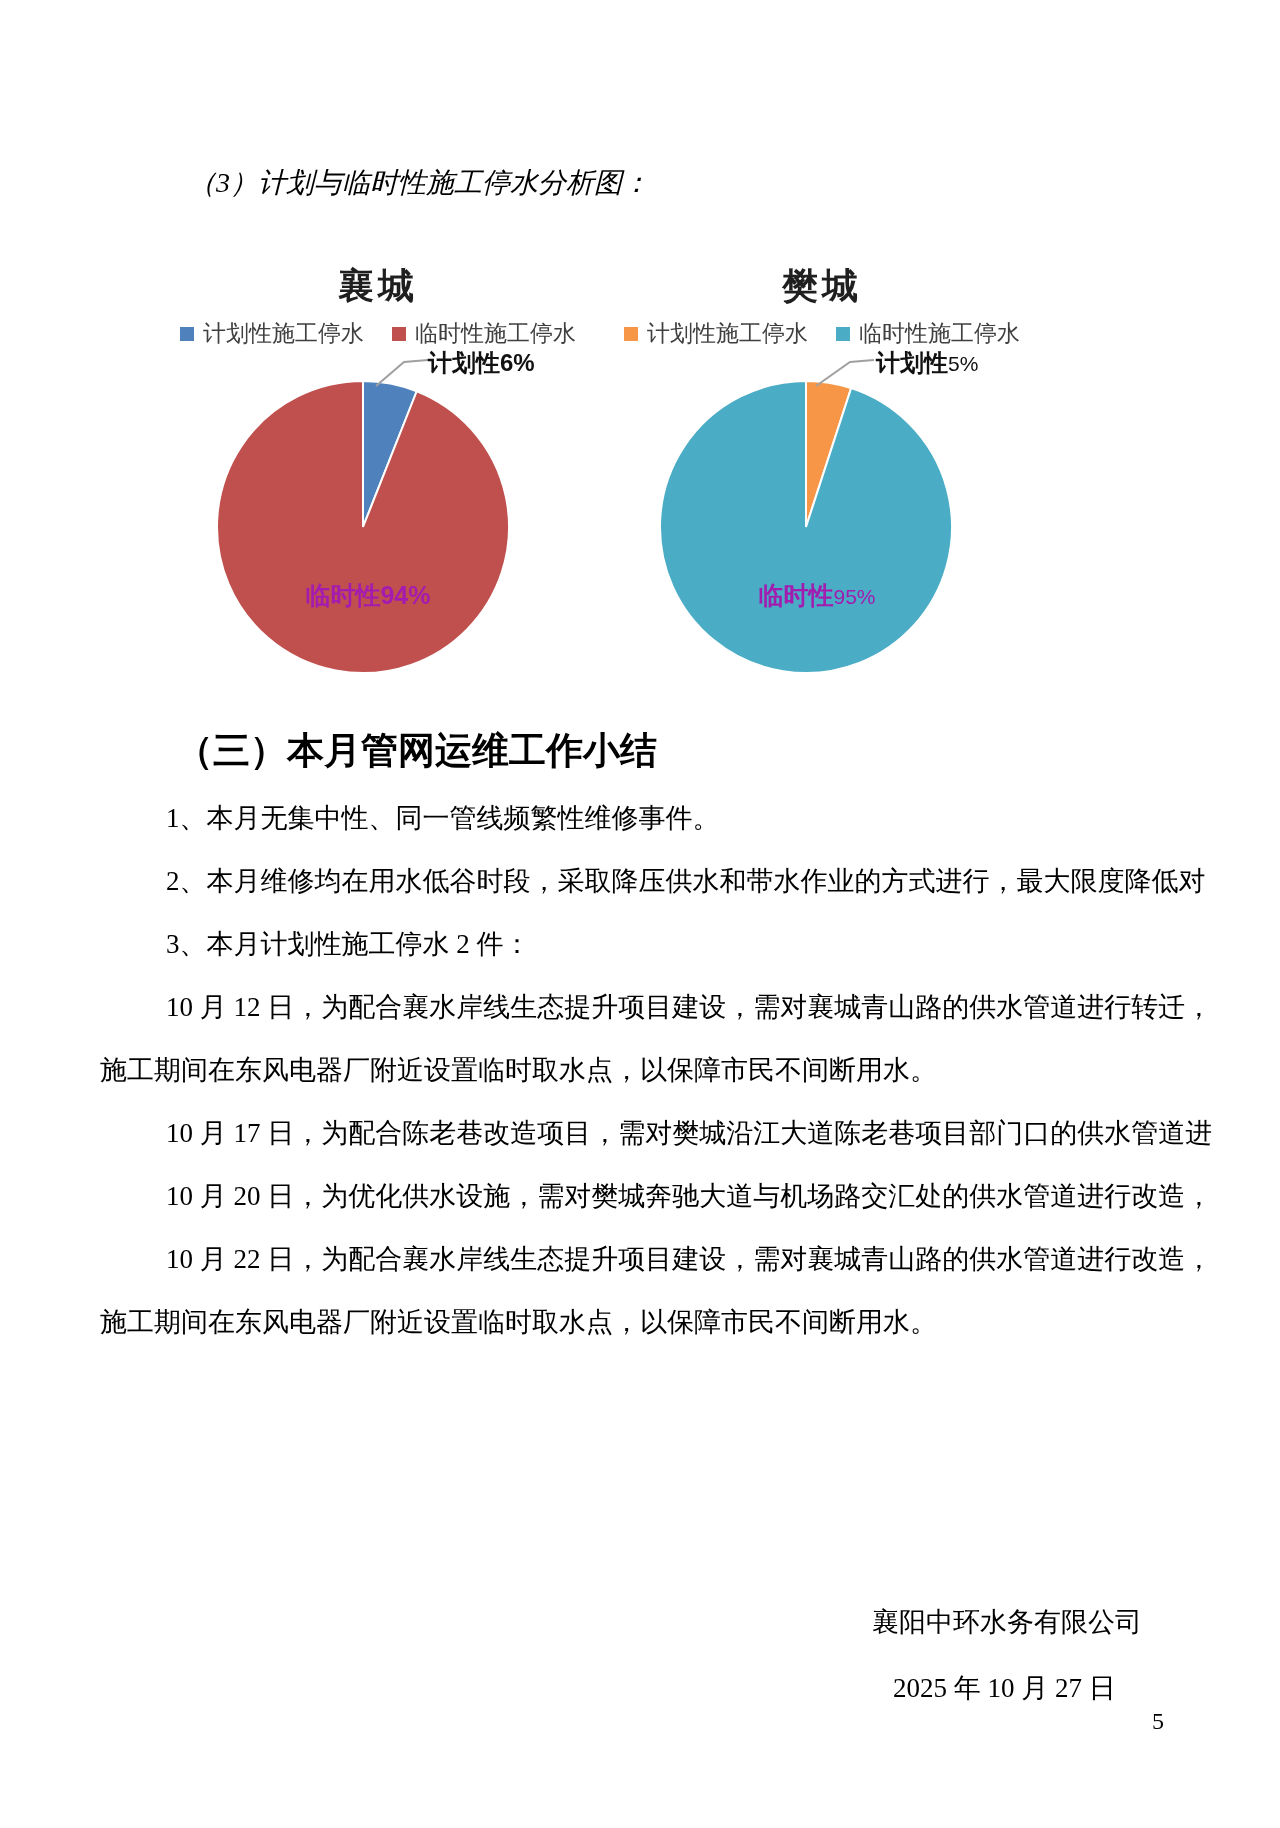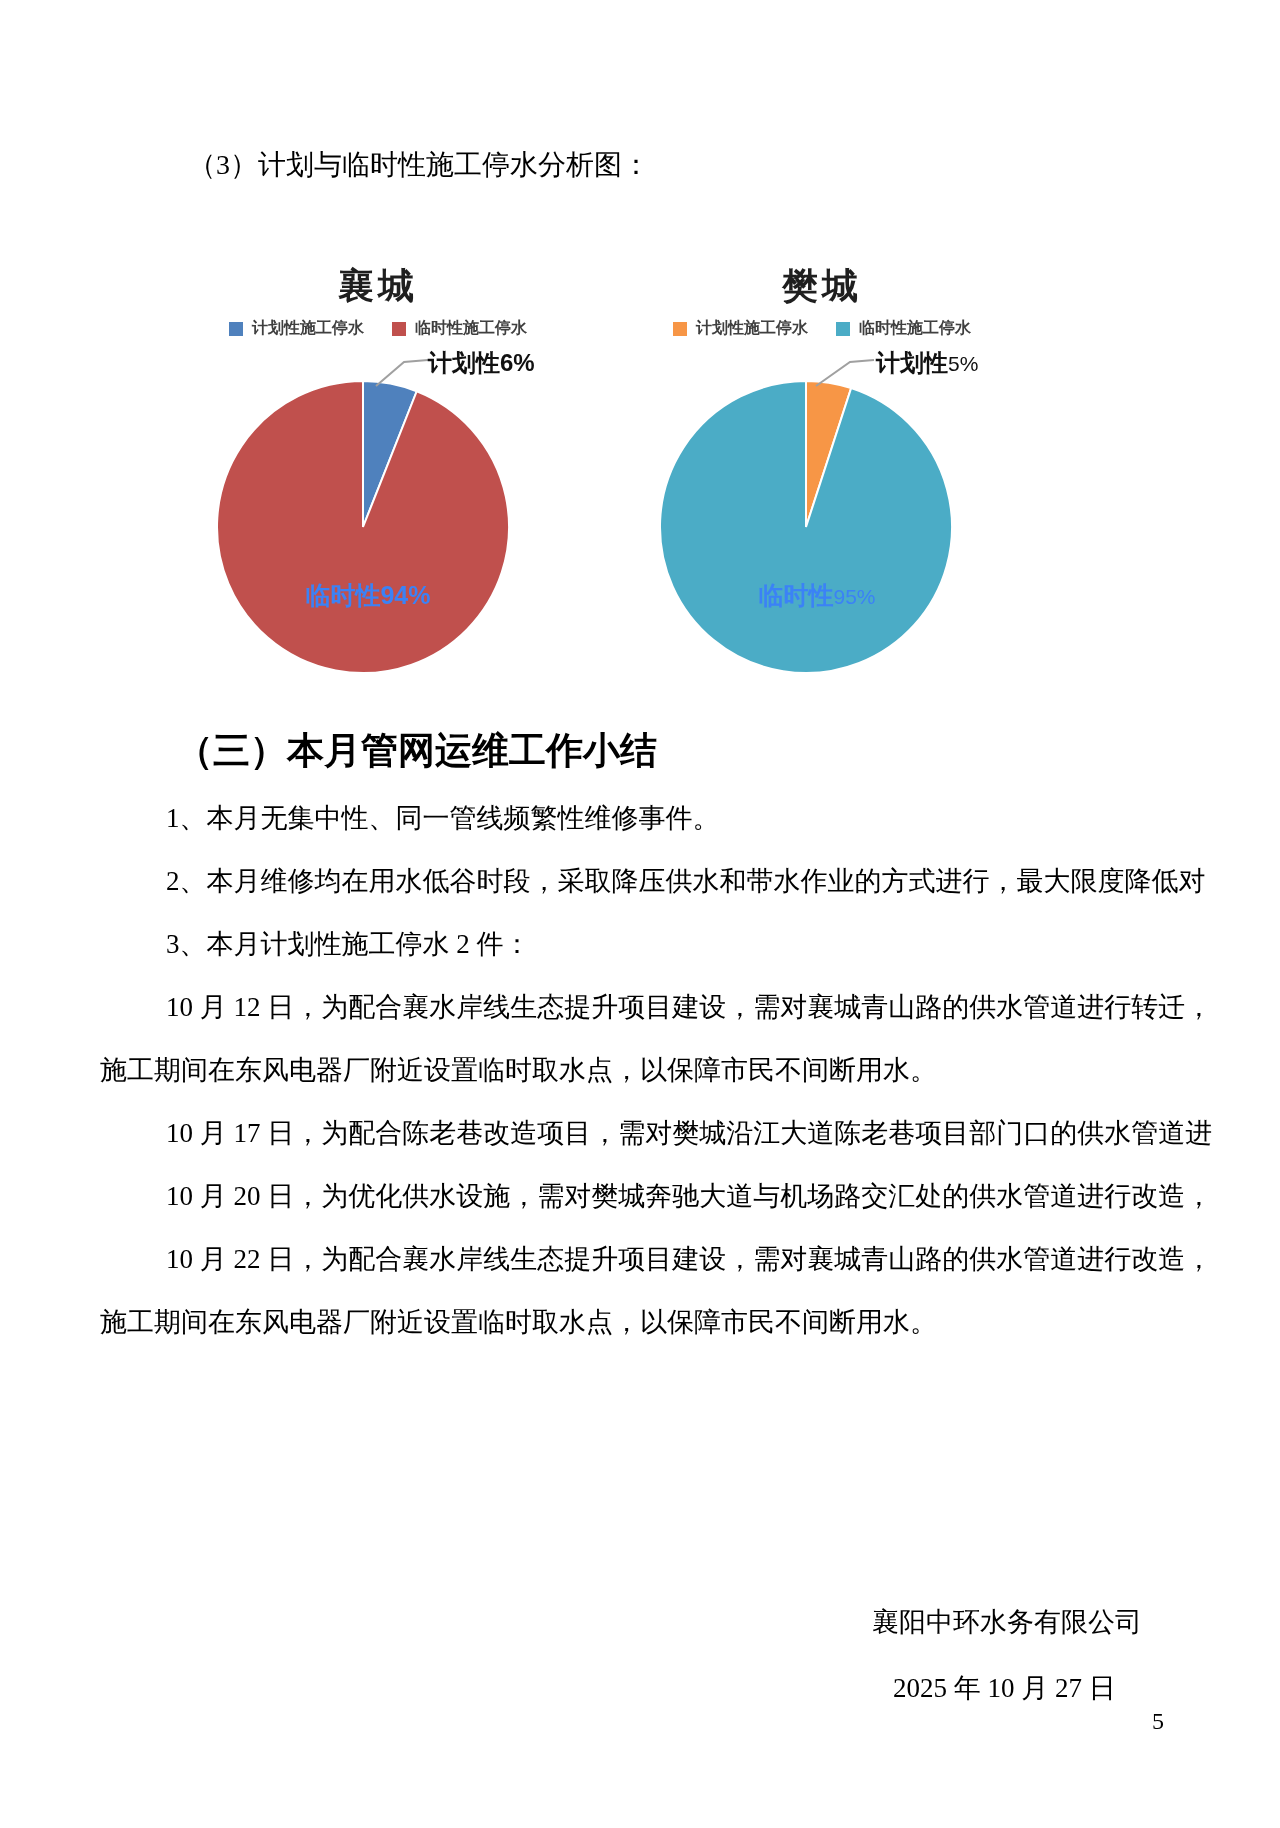--- a/index.html
+++ b/index.html
@@ -1,32 +1,32 @@
 <!DOCTYPE html>
 <html><head>
 <meta charset="utf-8">
 <style>
   html,body{margin:0;padding:0;background:#ffffff;}
   .page{position:relative;width:1280px;height:1828px;background:#ffffff;overflow:hidden;
         font-family:"Liberation Serif","DejaVu Serif",serif;color:#000;}
   .abs{position:absolute;}
-  .intro{left:188px;top:146px;font-size:28px;white-space:nowrap;}
+  .intro{left:188px;top:164px;font-size:28px;white-space:nowrap;font-style:italic;}
   
   .chart-title{font-family:"Liberation Sans","DejaVu Sans",sans-serif;font-weight:700;
                font-size:36px;color:#1f1f1f;text-align:center;letter-spacing:4px;}
   .legend{display:flex;justify-content:center;align-items:center;gap:28px;
-          font-family:"Liberation Sans","DejaVu Sans",sans-serif;font-weight:700;
-          font-size:16px;color:#3f3f3f;white-space:nowrap;}
+          font-family:"Liberation Sans","DejaVu Sans",sans-serif;font-weight:400;
+          font-size:23px;color:#3f3f3f;white-space:nowrap;}
   .legend-item{display:flex;align-items:center;gap:9px;}
   .swatch{width:14px;height:14px;display:inline-block;flex:0 0 auto;}
   .pie-svg{display:block;}
   .callout-label{font-family:"Liberation Sans","DejaVu Sans",sans-serif;font-weight:700;
                  font-size:24px;color:#111;white-space:nowrap;}
   .inside-label{font-family:"Liberation Sans","DejaVu Sans",sans-serif;font-weight:700;
-                font-size:25px;color:#3b82f6;white-space:nowrap;text-align:center;}
+                font-size:25px;color:#a21caf;white-space:nowrap;text-align:center;}
   .num-light{font-weight:400;font-size:21px;}
   .callout-line{position:absolute;overflow:visible;}
   
   .heading{left:176px;top:726px;font-family:"Liberation Sans","DejaVu Sans",sans-serif;
            font-weight:700;font-size:37px;color:#000000;white-space:nowrap;}
   
   .body-lines{left:100px;top:800px;width:1180px;}
   .line{height:63px;font-size:27px;white-space:nowrap;}
   .line.indent{padding-left:66px;}
   

